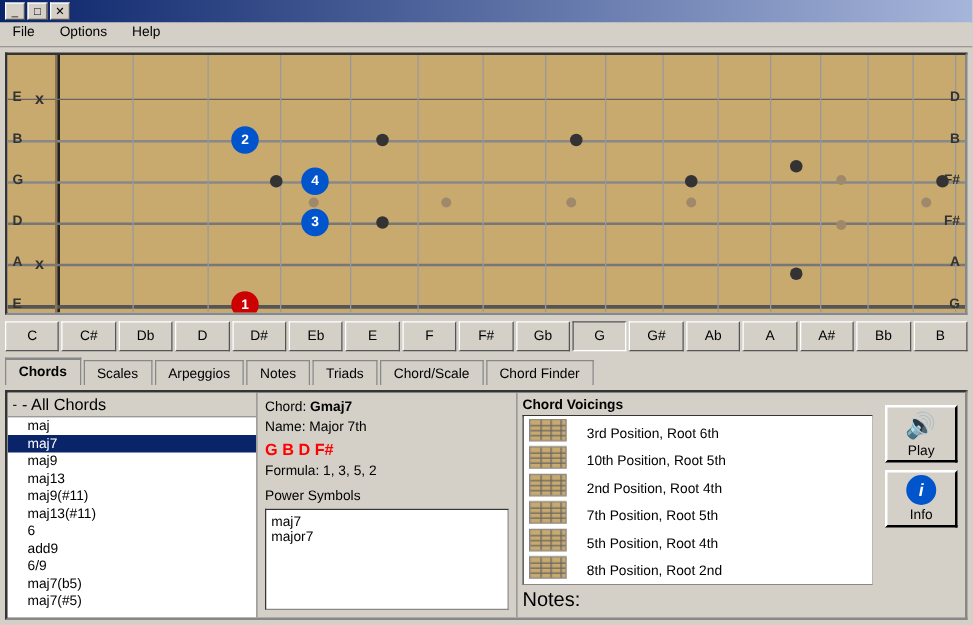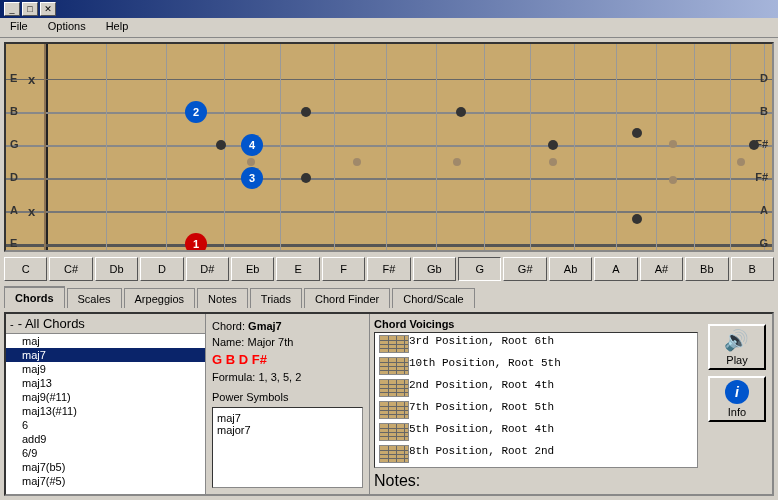--- a/index.html
+++ b/index.html
@@ -241,21 +241,21 @@
       padding: 1px 4px;
       cursor: pointer;
       font-size: 11px;
     }
     .chord-tree-item.selected {
       background: #0a246a;
       color: white;
     }
     
     .chord-info-panel {
-      width: 164px;
+      width: 208px;
       border-right: 1px solid #888;
       padding: 6px;
       display: flex;
       flex-direction: column;
       gap: 4px;
     }
     .chord-notes-display {
       color: red;
       font-size: 13px;
       font-weight: bold;
@@ -281,26 +281,25 @@
       font-weight: bold;
     }
     .voicings-list {
       flex: 1;
       border: 1px inset #888;
       background: white;
       overflow-y: auto;
     }
     .voicing-item {
       display: flex;
-      align-items: flex-start;
+      align-items: flex-end;
       padding: 2px 4px;
-      gap: 0;
+      gap: 16px;
       font-size: 11px;
       cursor: pointer;
-      font-family: Liberation Mono, monospace;
     }
     .voicing-thumb {
       width: 30px;
       height: 18px;
       background: #c8a96e;
       border: 1px solid #888;
       flex-shrink: 0;
       position: relative;
     }
     .voicing-thumb-line {
@@ -470,22 +469,22 @@
     <button class="key-btn">Bb</button>
     <button class="key-btn">B</button>
   </div>
 
   <div class="tabs">
     <div class="tab active">Chords</div>
     <div class="tab">Scales</div>
     <div class="tab">Arpeggios</div>
     <div class="tab">Notes</div>
     <div class="tab">Triads</div>
+    <div class="tab">Chord/Scale</div>
     <div class="tab">Chord Finder</div>
-    <div class="tab">Chord/Scale</div>
   </div>
 
   <div class="content-area">
 
     <div class="chord-list-panel">
       <div class="chord-list-header">
         <span>-</span>
         <span style="font-size:13px;">- All Chords</span>
       </div>
       <div class="chord-list-body">

